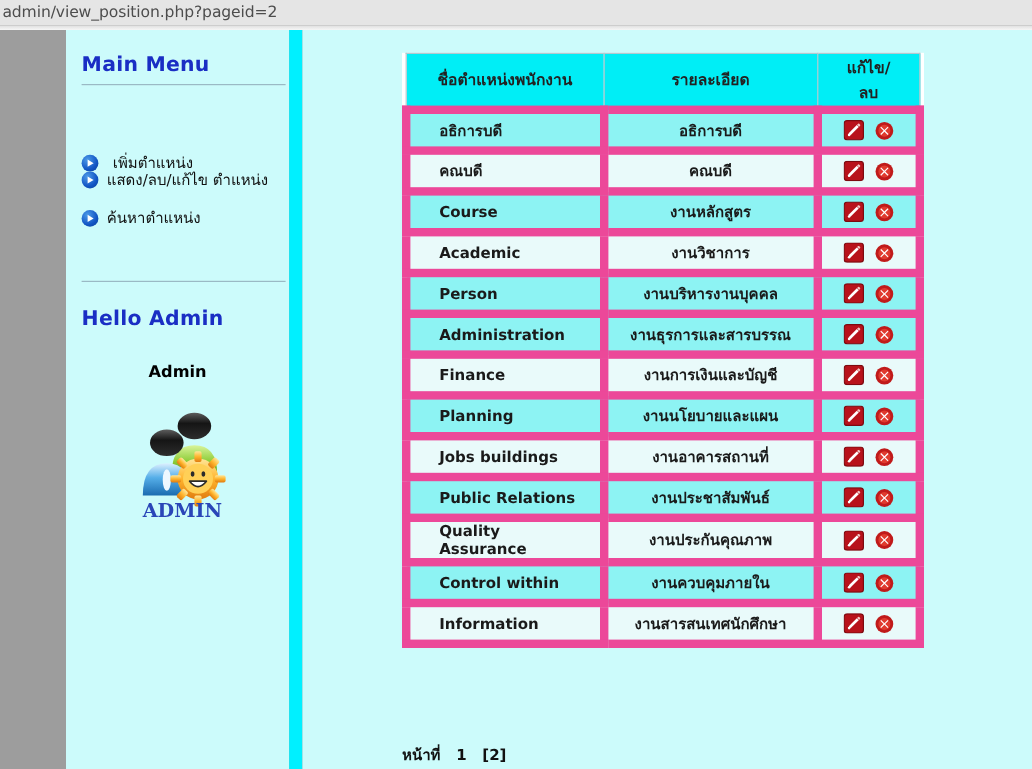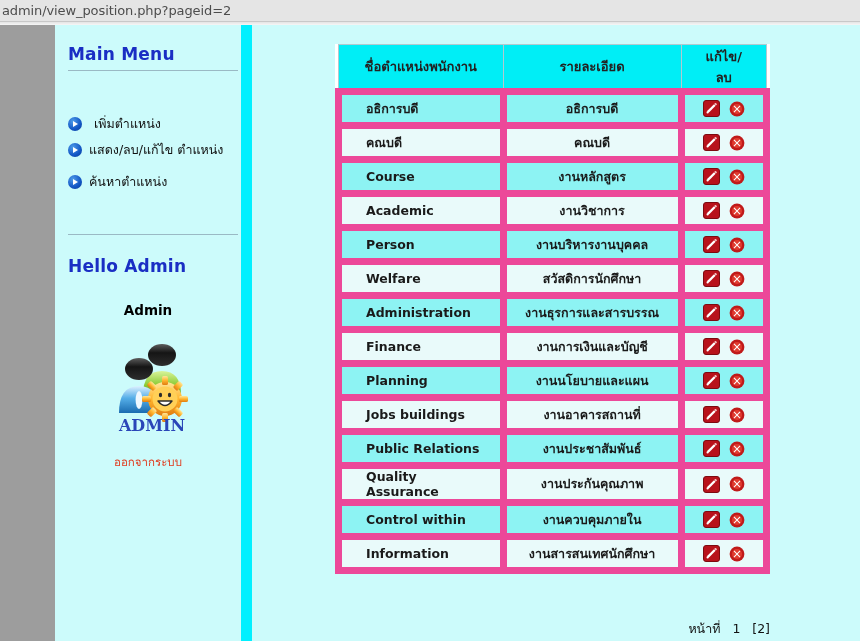--- a/index.html
+++ b/index.html
@@ -178,24 +178,24 @@
     vertical-align: middle;
     cursor: pointer;
   }
   .icon-edit { width: 17px; height: 17px; margin-right: 9px; }
   .icon-del  { width: 16px; height: 16px; }
 
   #pager {
     position: absolute;
     left: 83px; top: 594px;
     width: 435px;
-    text-align: right;
+    text-align: left;
     font-family: "DejaVu Sans", sans-serif;
     font-size: 12.5px;
-    font-weight: normal;
+    font-weight: bold;
     color: #111111;
   }
   #pager .pg-link { cursor: pointer; }
 </style>
 </head>
 <body>
 
 <div id="urlbar">
   <div id="urlbar-text">admin/view_position.php?pageid=2</div>
 </div>
@@ -207,21 +207,21 @@
 
   <div id="sidebar">
 
     <div class="panel-title" style="left:13px; top:19px;">Main Menu</div>
     <div class="panel-rule" style="left:13px; top:45px; width:170px;"></div>
 
     <div class="panel-title" style="left:13px; top:183px;margin-top:48px;">Hello Admin</div>
     <div class="panel-rule" style="left:13px; top:209px; width:170px;"></div>
   </div>
 
-  <div class="menu-item" style="top:89px;gap:12px;">
+  <div class="menu-item" style="top:101px;gap:12px;">
     <span class="bullet"></span>
     <span class="menu-label">เพิ่มตำแหน่ง</span>
   </div>
   <div class="menu-item" style="top:115px;">
     <span class="bullet"></span>
     <span class="menu-label">แสดง/ลบ/แก้ไข ตำแหน่ง</span>
   </div>
   <div class="menu-item" style="top:147px;">
     <span class="bullet"></span>
     <span class="menu-label">ค้นหาตำแหน่ง</span>
@@ -275,21 +275,20 @@
         </g>
         <circle cx="0" cy="0" r="12.5" fill="#ffd057"></circle>
         <ellipse cx="-4.5" cy="-4" rx="1.6" ry="2.2" fill="#2b2b2b"></ellipse>
         <ellipse cx="4.5" cy="-4" rx="1.6" ry="2.2" fill="#2b2b2b"></ellipse>
         <path d="M-7 2 q7 9 14 0 z" fill="#ffffff" stroke="#2b2b2b" stroke-width="1.4" stroke-linejoin="round"></path>
       </g>
       <text x="39" y="88" text-anchor="middle" font-family="DejaVu Serif, serif" font-size="16" font-weight="bold" fill="#2a46b8">ADMIN</text>
     </svg>
   </div>
 
-  <div id="logout">ออกจากระบบ</div>
 
   <div id="divider"></div>
 
   <div id="content">
 
     <div id="table-wrap">
       <table>
         <thead>
           <tr>
             <th class="h-name">ชื่อตำแหน่งพนักงาน</th>
@@ -361,34 +360,20 @@
                     <rect x="0.5" y="0.5" width="16" height="16" rx="2.5" fill="#b8121b" stroke="#7d0a10"></rect>
                     <path d="M4 13 L6.2 12.2 L12.6 5.8 L11 4.2 L4.6 10.6 Z" fill="#ffffff"></path>
                     <path d="M11.2 3.9 L12.9 5.6 L13.8 4.7 Q14.1 4.2 13.6 3.7 L13.1 3.2 Q12.6 2.8 12.1 3.1 Z" fill="#f2c6c6"></path>
                     <circle cx="4.6" cy="12.4" r="1.1" fill="#ffffff"></circle>
                   </svg></span><span class="icon-del"><svg width="16" height="16" viewBox="0 0 16 16" xmlns="http://www.w3.org/2000/svg">
                     <circle cx="8" cy="8" r="7.4" fill="#c01a1a"></circle>
                     <circle cx="8" cy="8" r="5" fill="#e03b2f"></circle>
                     <path d="M5.3 4.6 L8 7.3 L10.7 4.6 L11.4 5.3 L8.7 8 L11.4 10.7 L10.7 11.4 L8 8.7 L5.3 11.4 L4.6 10.7 L7.3 8 L4.6 5.3 Z" fill="#ffffff"></path>
                   </svg></span></td>
             </tr>
-            <tr class="even">
-              <td class="c-name">Welfare</td>
-              <td class="c-detail">สวัสดิการนักศึกษา</td>
-              <td class="c-act"><span class="icon-edit"><svg width="17" height="17" viewBox="0 0 17 17" xmlns="http://www.w3.org/2000/svg">
-                    <rect x="0.5" y="0.5" width="16" height="16" rx="2.5" fill="#b8121b" stroke="#7d0a10"></rect>
-                    <path d="M4 13 L6.2 12.2 L12.6 5.8 L11 4.2 L4.6 10.6 Z" fill="#ffffff"></path>
-                    <path d="M11.2 3.9 L12.9 5.6 L13.8 4.7 Q14.1 4.2 13.6 3.7 L13.1 3.2 Q12.6 2.8 12.1 3.1 Z" fill="#f2c6c6"></path>
-                    <circle cx="4.6" cy="12.4" r="1.1" fill="#ffffff"></circle>
-                  </svg></span><span class="icon-del"><svg width="16" height="16" viewBox="0 0 16 16" xmlns="http://www.w3.org/2000/svg">
-                    <circle cx="8" cy="8" r="7.4" fill="#c01a1a"></circle>
-                    <circle cx="8" cy="8" r="5" fill="#e03b2f"></circle>
-                    <path d="M5.3 4.6 L8 7.3 L10.7 4.6 L11.4 5.3 L8.7 8 L11.4 10.7 L10.7 11.4 L8 8.7 L5.3 11.4 L4.6 10.7 L7.3 8 L4.6 5.3 Z" fill="#ffffff"></path>
-                  </svg></span></td>
-            </tr>
             <tr class="odd">
               <td class="c-name">Administration</td>
               <td class="c-detail">งานธุรการและสารบรรณ</td>
               <td class="c-act"><span class="icon-edit"><svg width="17" height="17" viewBox="0 0 17 17" xmlns="http://www.w3.org/2000/svg">
                     <rect x="0.5" y="0.5" width="16" height="16" rx="2.5" fill="#b8121b" stroke="#7d0a10"></rect>
                     <path d="M4 13 L6.2 12.2 L12.6 5.8 L11 4.2 L4.6 10.6 Z" fill="#ffffff"></path>
                     <path d="M11.2 3.9 L12.9 5.6 L13.8 4.7 Q14.1 4.2 13.6 3.7 L13.1 3.2 Q12.6 2.8 12.1 3.1 Z" fill="#f2c6c6"></path>
                     <circle cx="4.6" cy="12.4" r="1.1" fill="#ffffff"></circle>
                   </svg></span><span class="icon-del"><svg width="16" height="16" viewBox="0 0 16 16" xmlns="http://www.w3.org/2000/svg">
                     <circle cx="8" cy="8" r="7.4" fill="#c01a1a"></circle>

